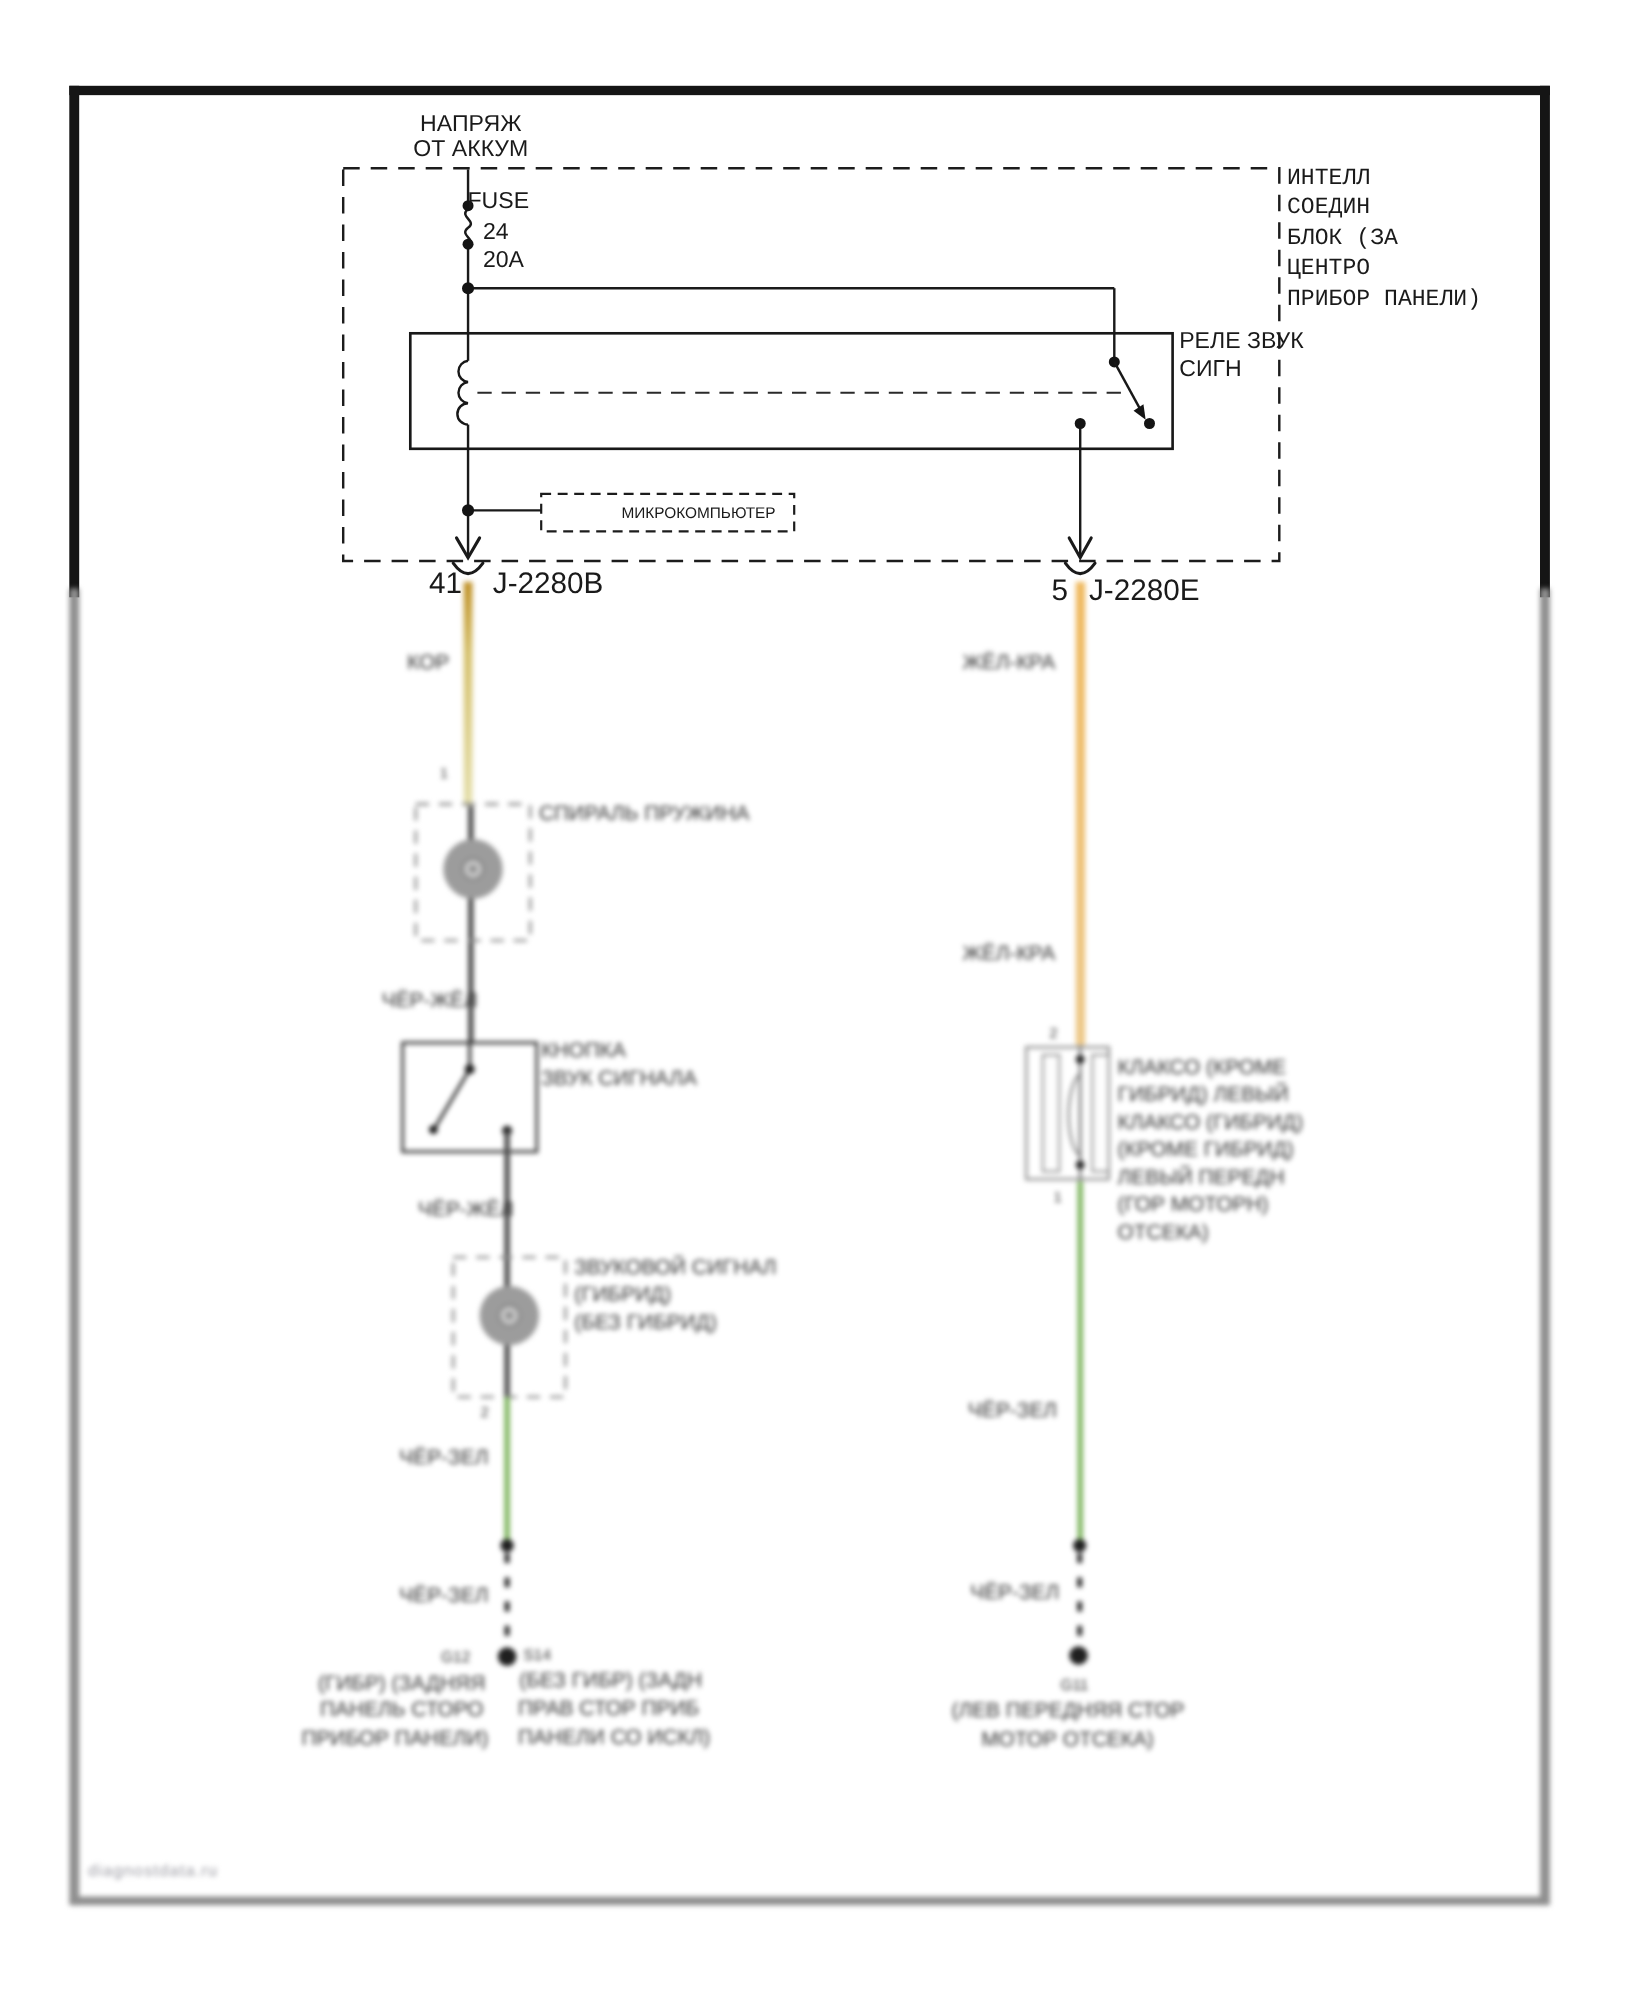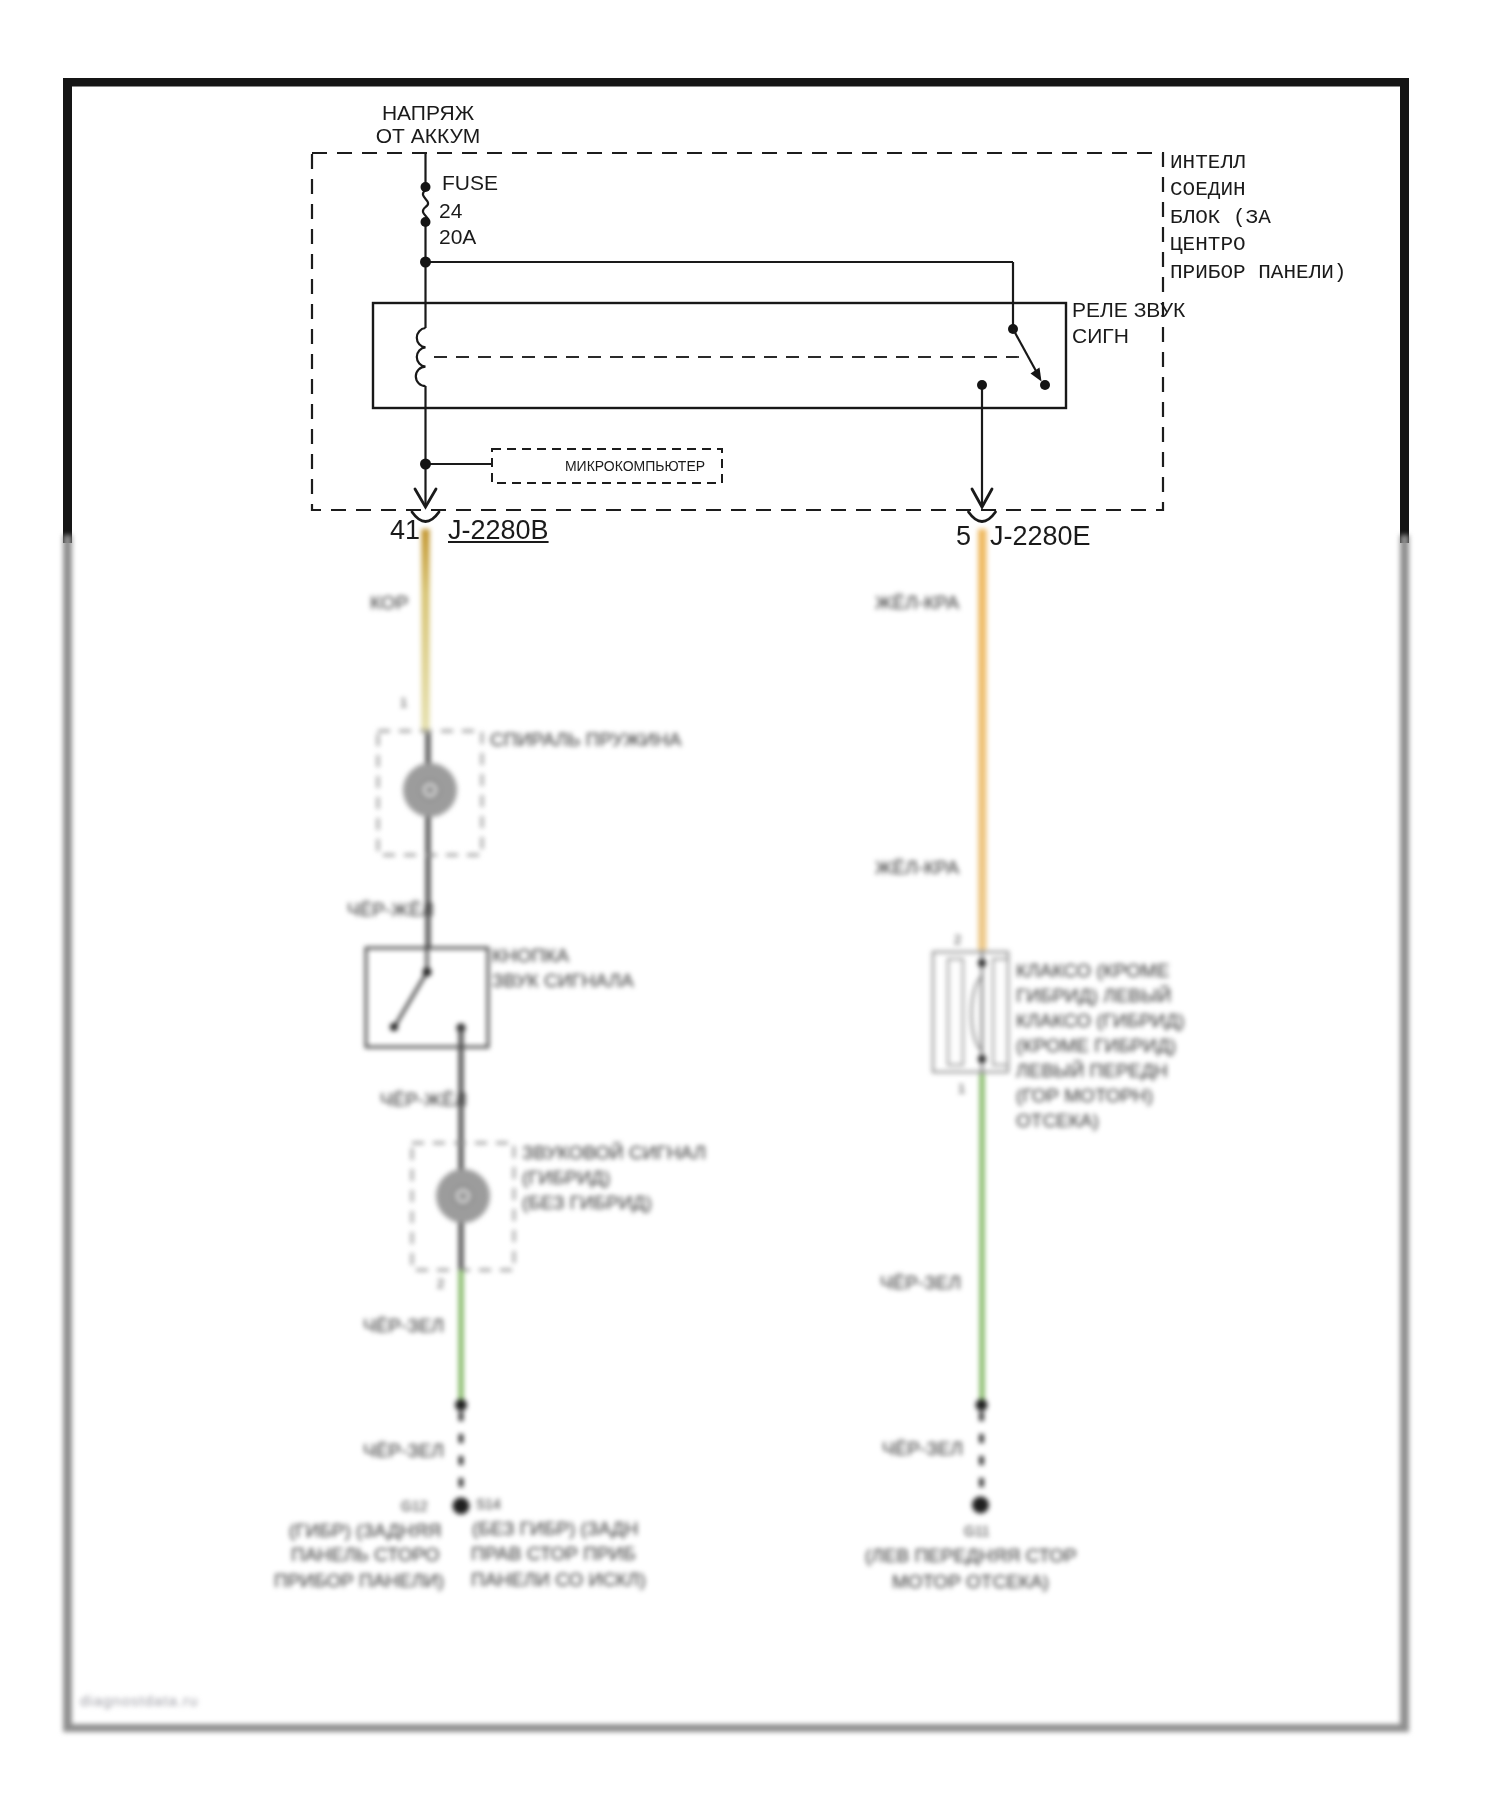--- a/index.html
+++ b/index.html
@@ -74,41 +74,41 @@
       <polyline points="415,489 425.5,507 436,489"></polyline>
       <polyline points="972,489 982,507 992,489"></polyline>
       <path d="M412,512 Q425.5,531 439,512"></path>
       <path d="M968.5,512 Q982,531 995.5,512"></path>
     </g>
   </svg>
 
   <div class="lbl f21 center" style="left:338px;top:101px;width:180px;">НАПРЯЖ</div>
   <div class="lbl f21 center" style="left:338px;top:124px;width:180px;">ОТ АККУМ</div>
 
-  <div class="lbl f21" style="left:442px;top:171px;text-align:center;">FUSE</div>
+  <div class="lbl f21" style="left:425px;top:171px;text-align:center;">FUSE</div>
   <div class="lbl f21" style="left:439px;top:199px;">24</div>
   <div class="lbl f21" style="left:439px;top:225px;">20A</div>
 
   <div class="lbl f21 stack" style="left:1170px;top:149px;">
     <div>ИНТЕЛЛ</div>
     <div>СОЕДИН</div>
     <div>БЛОК (ЗА</div>
     <div>ЦЕНТРО</div>
     <div>ПРИБОР ПАНЕЛИ)</div>
   </div>
 
   <div class="lbl f21 stack26" style="left:1072px;top:297px;">
     <div>РЕЛЕ ЗВУК</div>
     <div>СИГН</div>
   </div>
 
   <div class="mk-box">МИКРОКОМПЬЮТЕР</div>
 
   <div class="lbl f20" style="left:390px;top:515px;">41</div>
-  <div class="lbl f20" style="left:448px;top:515px;text-decoration:underline;">J-2280B</div>
+  <div class="lbl f20" style="left:448px;top:515px;">J-2280B</div>
   <div class="lbl f20" style="left:956px;top:521px;">5</div>
   <div class="lbl f20" style="left:990px;top:521px;">J-2280E</div>
 
   <div class="layer blurred">
 
     <svg class="layer" viewBox="0 0 1500 1814">
       <defs>
         <linearGradient id="gradY" x1="0" y1="529" x2="0" y2="745" gradientUnits="userSpaceOnUse">
           <stop offset="0" stop-color="#c09229"></stop>
           <stop offset="0.3" stop-color="#d6c270"></stop>

